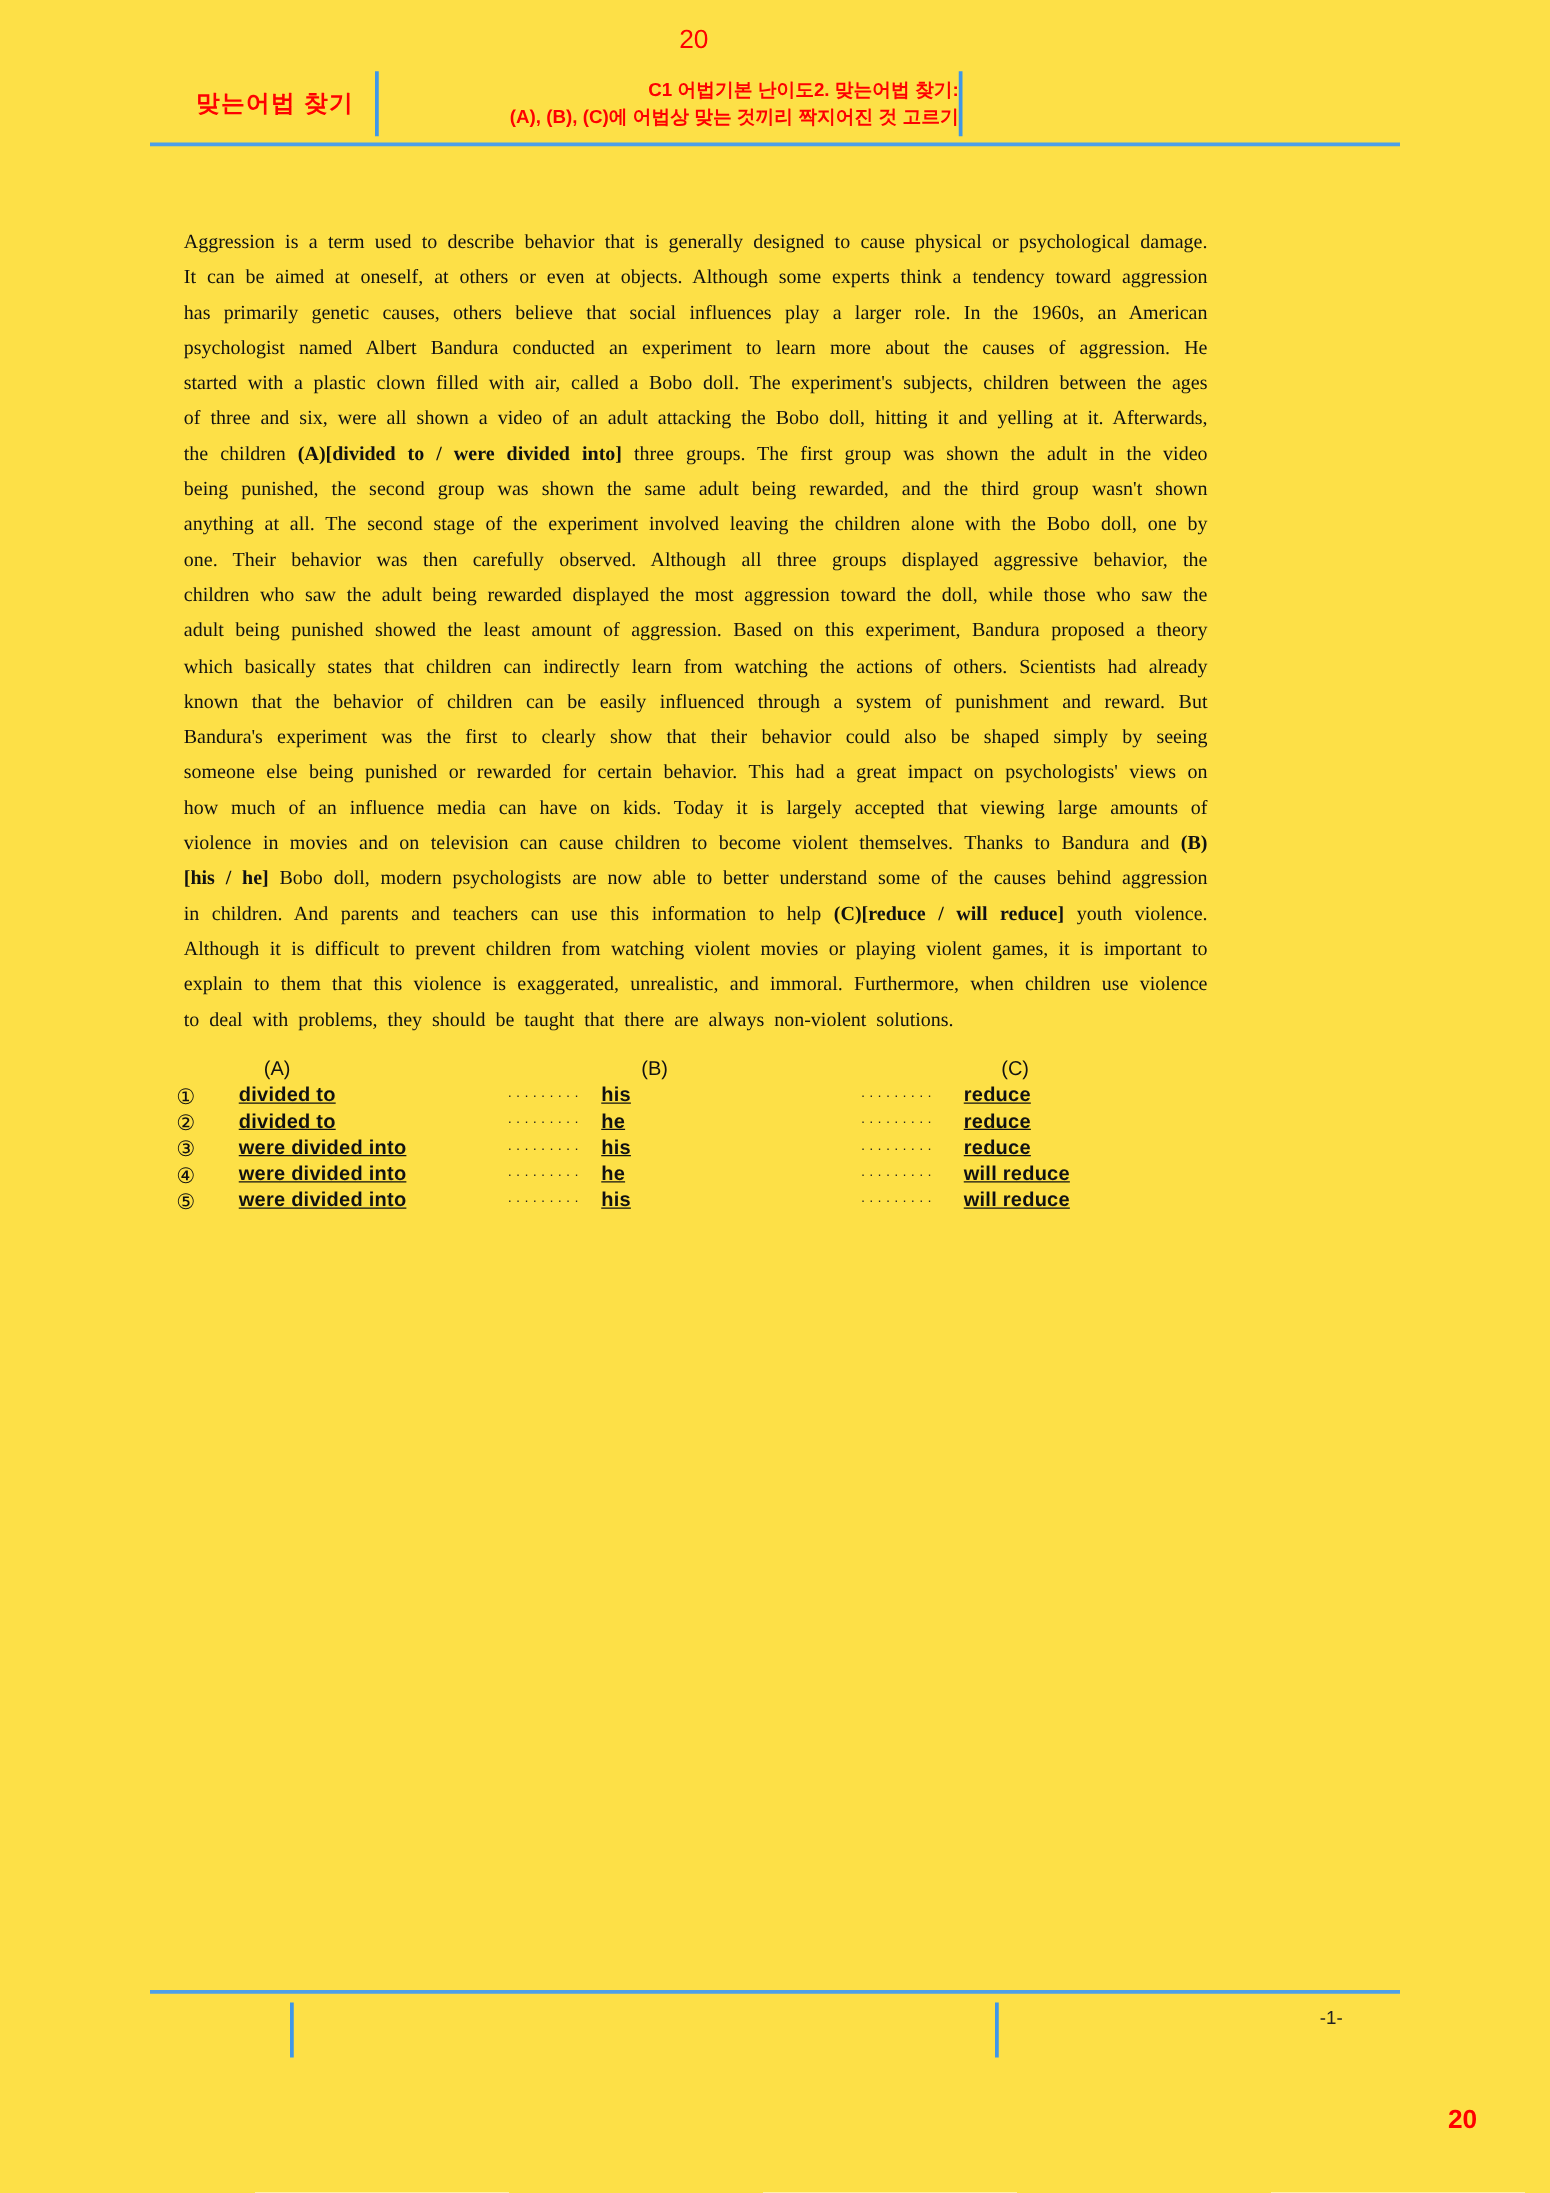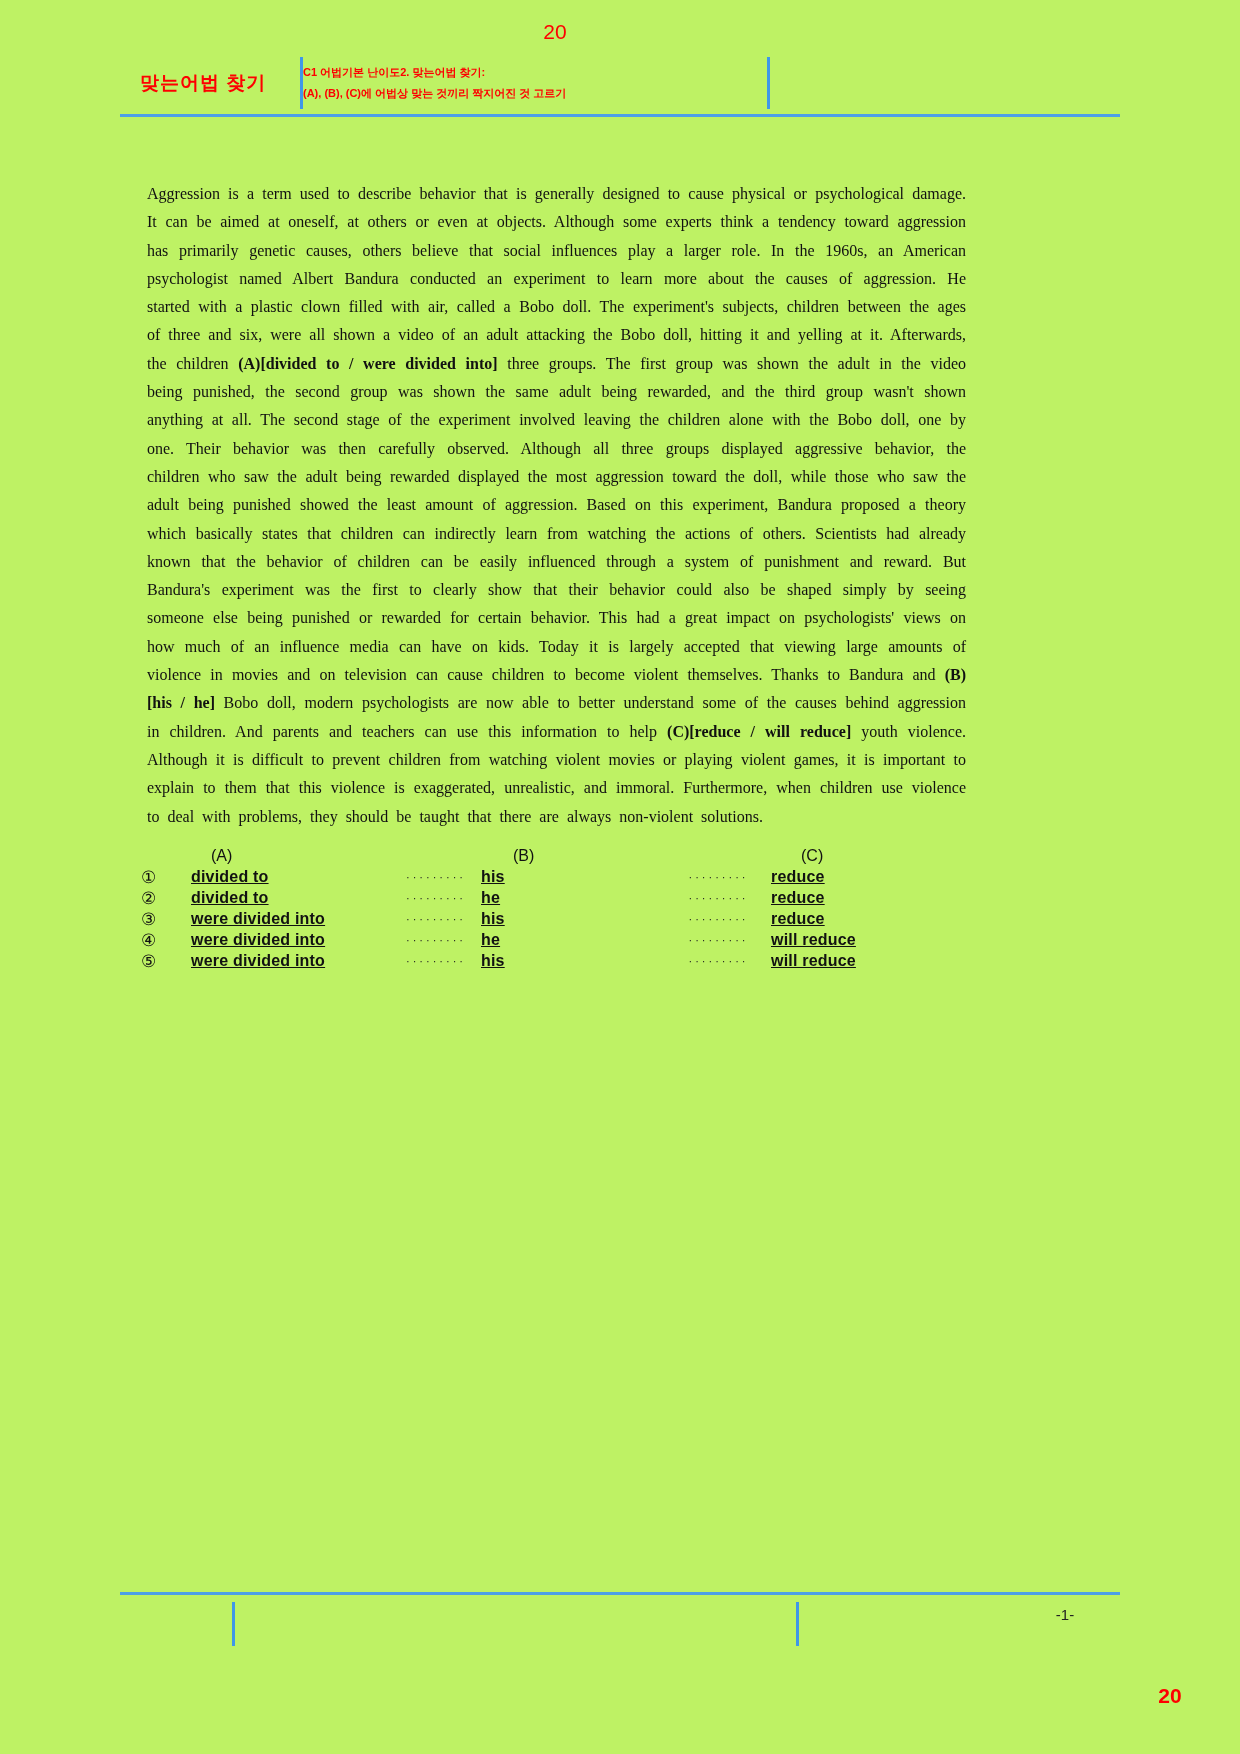--- a/index.html
+++ b/index.html
@@ -1,46 +1,46 @@
 <!DOCTYPE html>
 <html><head>
 <meta charset="utf-8">
 <style>
   html,body { margin:0; padding:0; background:#ffffff; }
   .page {
     position:relative;
     width:1240px; height:1754px;
-    background:#bef264;
+    background:#fde047;
     overflow:hidden;
     font-family:"Liberation Serif", serif;
   }
   
   .top-page-num {
     position:absolute; top:20px; left:0; width:1110px;
     text-align:center;
     font-family:"Liberation Sans", sans-serif;
     font-size:21px; color:#fe0000;
   }
   
   .header {
     position:absolute; top:55px; left:140px; width:630px; height:56px;
     display:flex; align-items:center;
     font-family:"Liberation Sans", sans-serif;
   }
   .header-left {
-    width:160px; 
+    width:160px; text-align:center;
     font-size:19px; font-weight:bold; color:#fe0000;
     letter-spacing:1px;
   }
   .vline {
     width:3px; height:52px; background:#3f97e8; flex:none;
   }
   .header-center {
-    flex:1; text-align:left; color:#fe0000;
-    font-size:11px; font-weight:600; line-height:21px;
+    flex:1; text-align:right; color:#fe0000;
+    font-size:15px; font-weight:600; line-height:21px;
   }
   .header-rule {
     position:absolute; top:114px; left:120px; width:1000px; height:3px;
     background:#4da0e8;
   }
   
   .content { position:absolute; top:166px; left:133px; width:847px; }
   .q-title {
     margin:0 0 16px 0;
     font-family:"Liberation Serif", serif;

